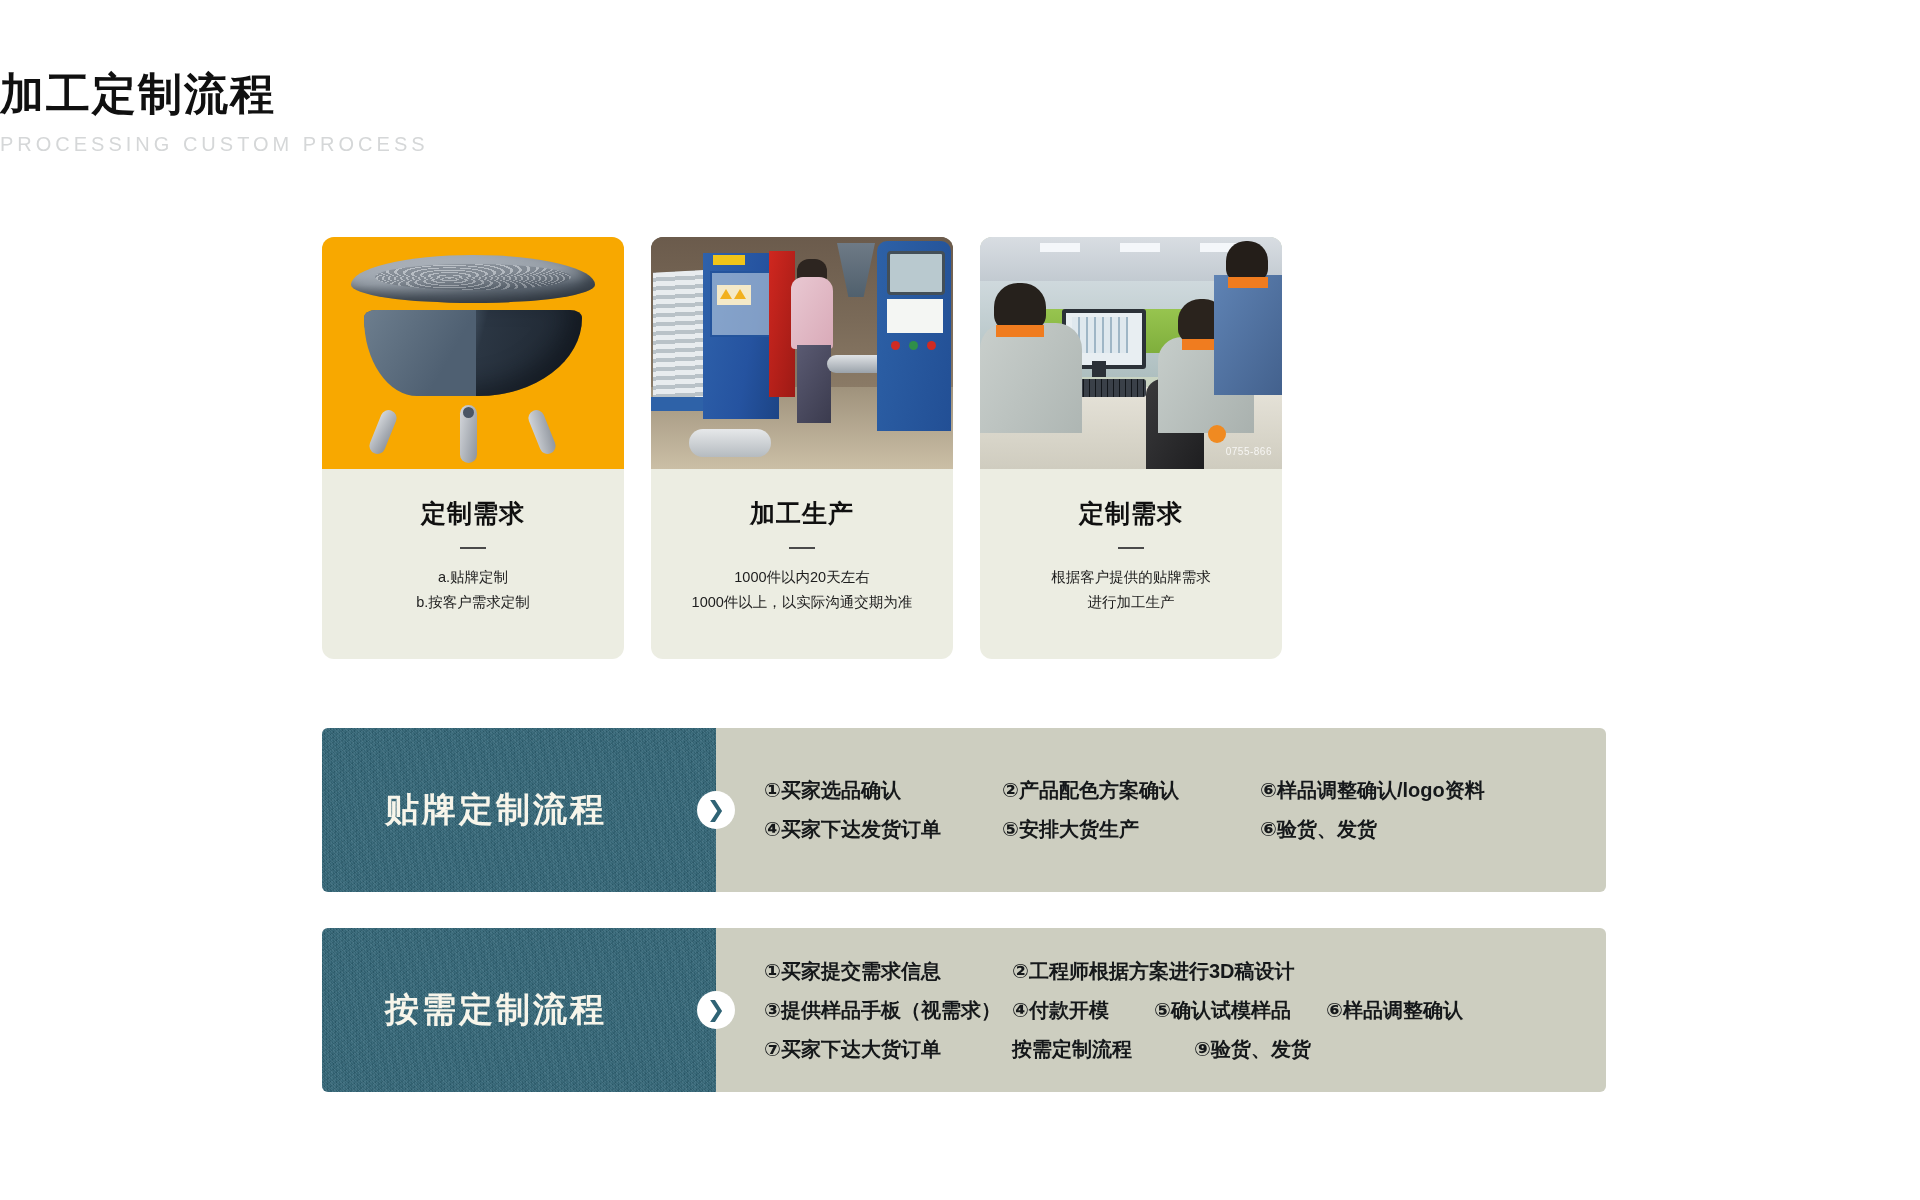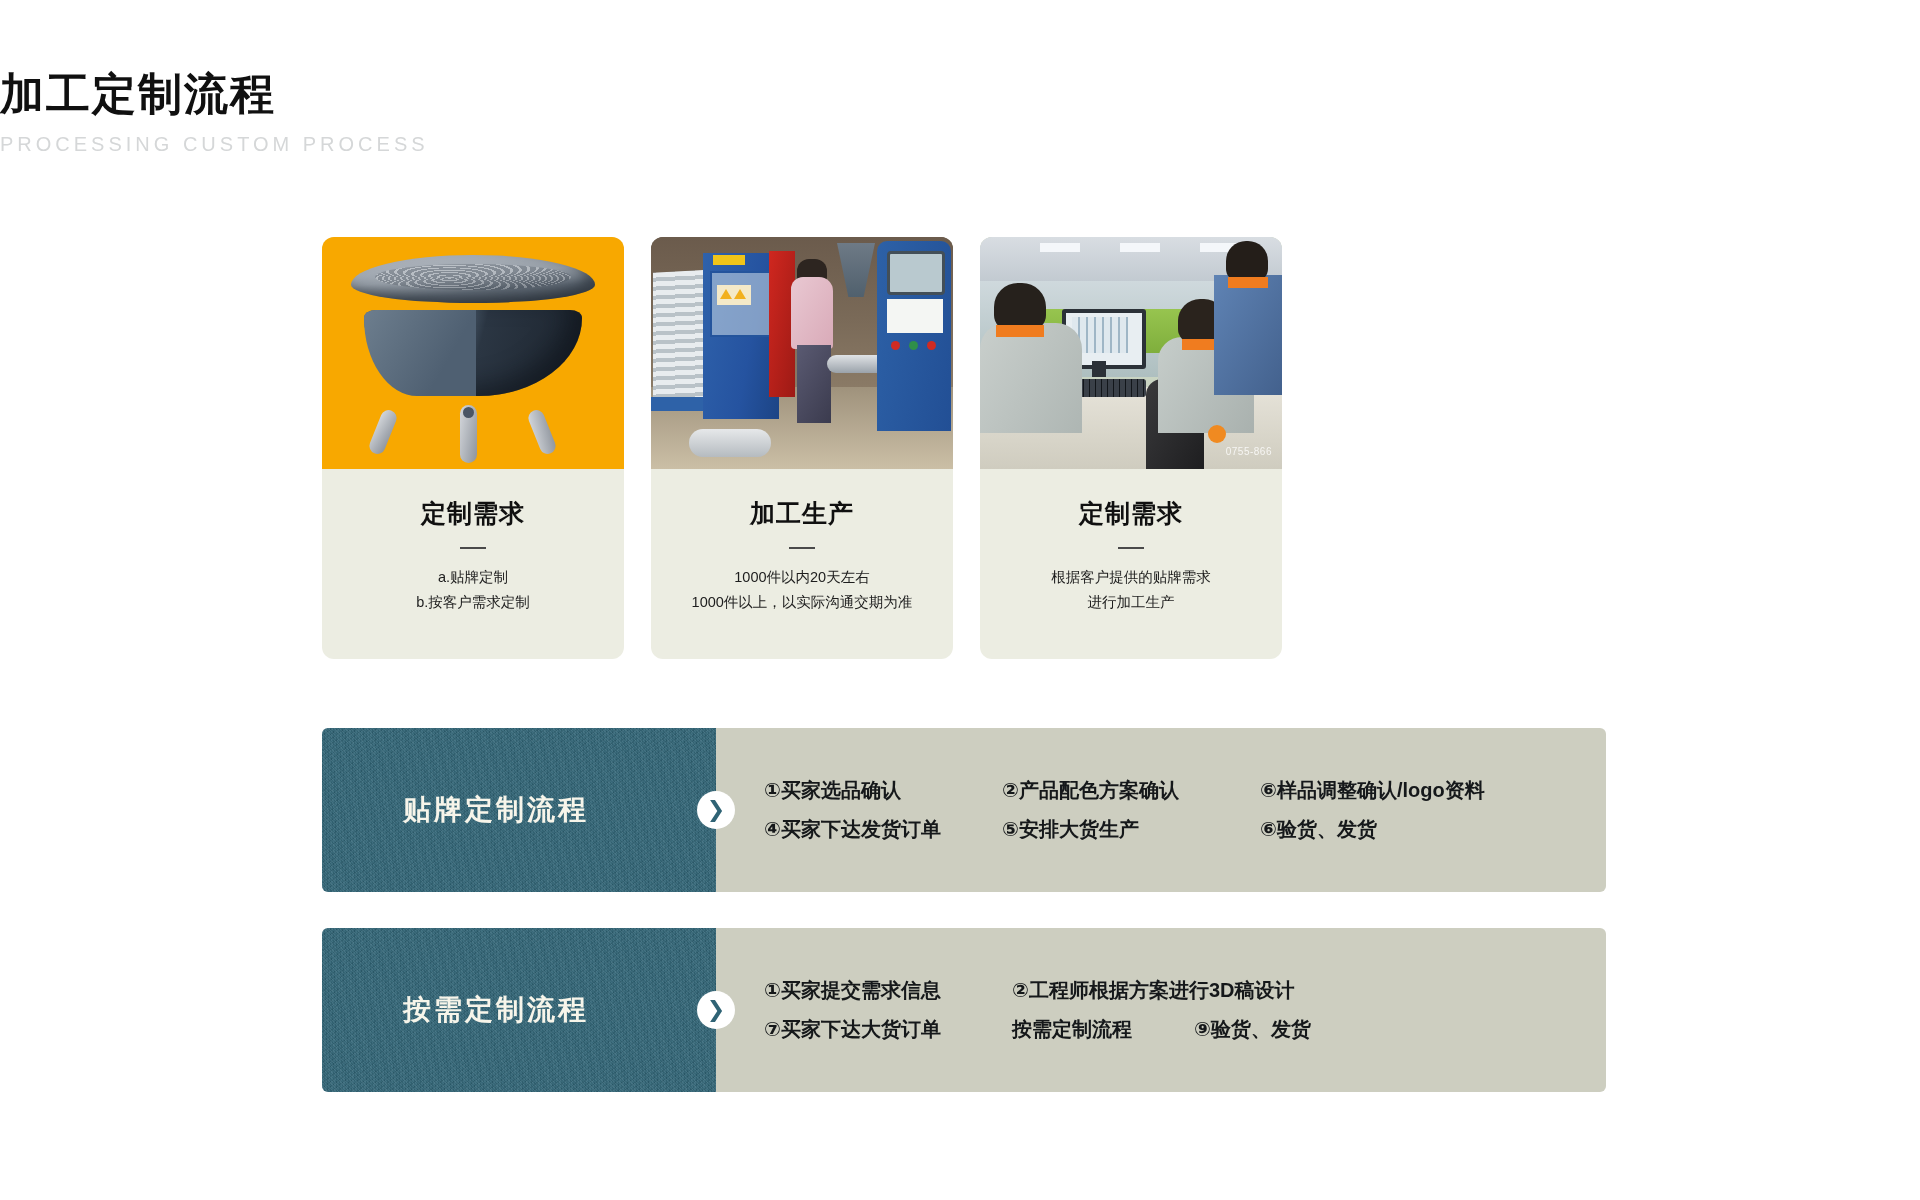--- a/index.html
+++ b/index.html
@@ -270,21 +270,21 @@
     background-color: #2f6375;
     background-image:
       repeating-linear-gradient(47deg, rgba(255,255,255,.055) 0 1px, rgba(0,0,0,.05) 1px 2px, rgba(255,255,255,.03) 2px 3px, rgba(0,0,0,.045) 3px 4px),
       repeating-linear-gradient(-38deg, rgba(255,255,255,.05) 0 1px, rgba(0,0,0,.055) 1px 2px, rgba(255,255,255,.025) 2px 4px),
       repeating-linear-gradient(89deg, rgba(255,255,255,.035) 0 2px, rgba(0,0,0,.035) 2px 3px);
     display: flex;
     align-items: center;
     justify-content: center;
   }
   .banner-label-text {
-    font-size: 28px;
+    font-size: 34px;
     font-weight: bold;
     color: #f7f5ea;
     letter-spacing: 3px;
     padding-right: 46px;
     text-align: right;
   }
   .banner-arrow {
     position: absolute;
     right: -19px;
     top: 50%;
@@ -444,18 +444,24 @@
   <div class="banner-label">
     <span class="banner-label-text">按需定制流程</span>
     <span class="banner-arrow">❯</span>
   </div>
   <div class="banner-steps">
     <div class="steps-row">
       <span class="step" style="width:248px;">①买家提交需求信息</span>
       <span class="step">②工程师根据方案进行3D稿设计</span>
     </div>
     <div class="steps-row">
+      <span class="step" style="width:248px;">③提供样品手板（视需求）</span>
+      <span class="step" style="width:142px;">④付款开模</span>
+      <span class="step" style="width:172px;">⑤确认试模样品</span>
+      <span class="step">⑥样品调整确认</span>
+    </div>
+    <div class="steps-row">
       <span class="step" style="width:248px;">⑦买家下达大货订单</span>
       <span class="step" style="width:182px;">按需定制流程</span>
       <span class="step">⑨验货、发货</span>
     </div>
   </div>
 </div>
 
 </body></html>

